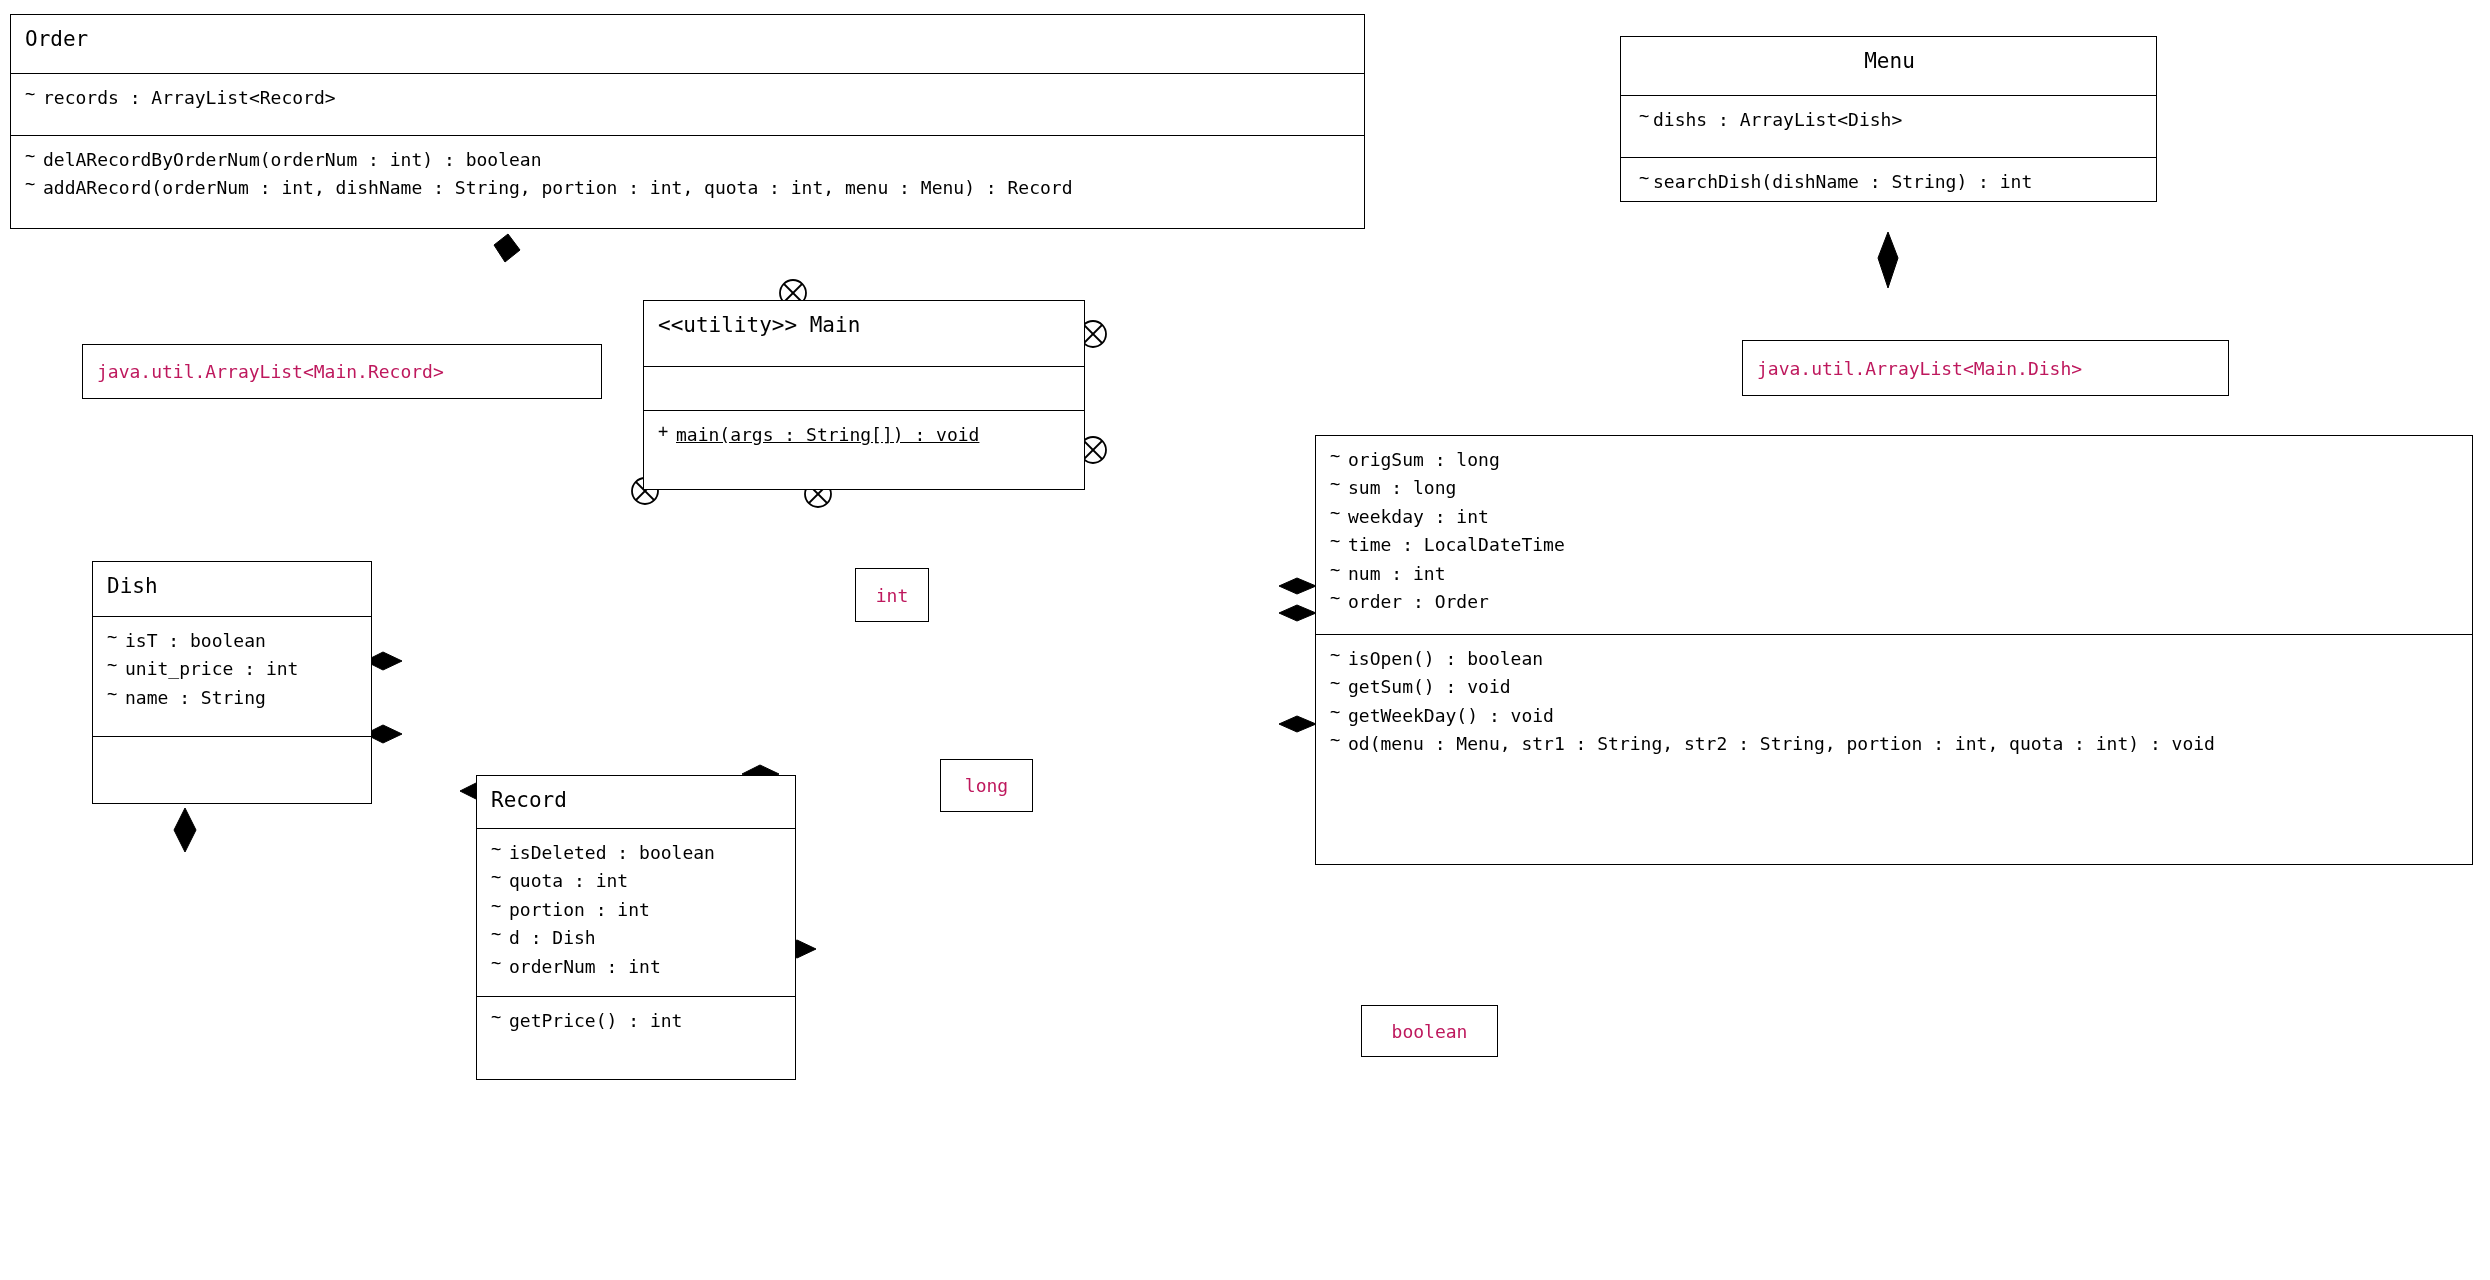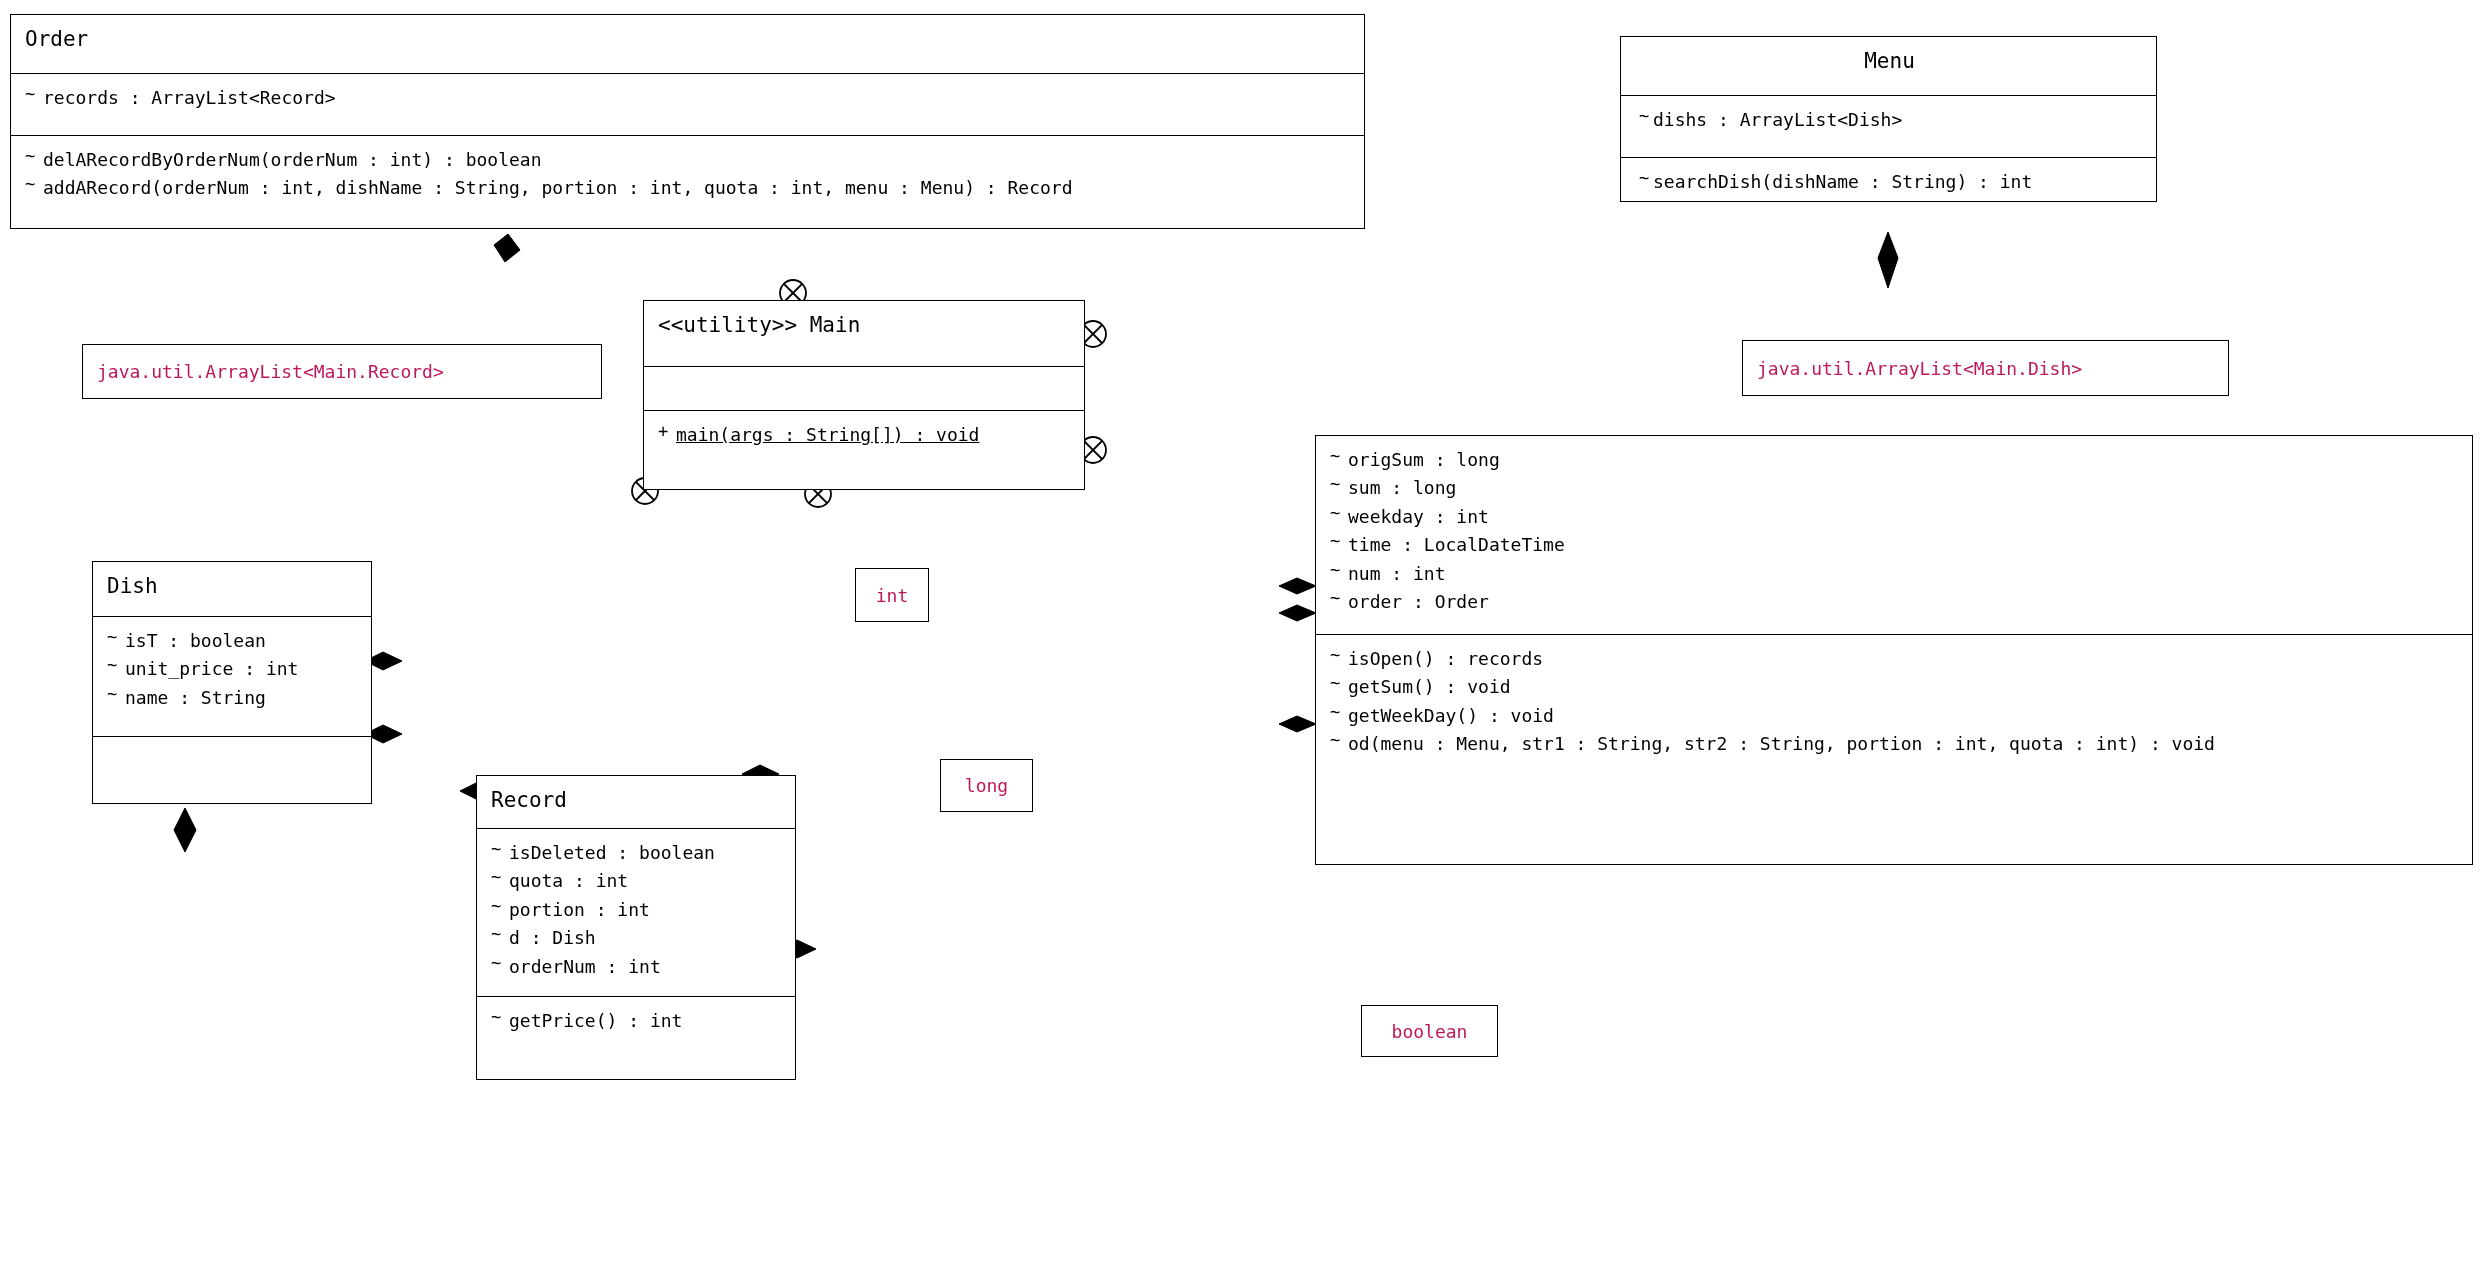--- a/index.html
+++ b/index.html
@@ -250,21 +250,21 @@
         <span class="member-text">num : int</span>
       </div>
       <div class="member">
         <span class="vis">~</span>
         <span class="member-text">order : Order</span>
       </div>
     </div>
     <div class="compartment grow">
       <div class="member">
         <span class="vis">~</span>
-        <span class="member-text">isOpen() : records</span>
+        <span class="member-text">isOpen() : boolean</span>
       </div>
       <div class="member">
         <span class="vis">~</span>
         <span class="member-text">getSum() : void</span>
       </div>
       <div class="member">
         <span class="vis">~</span>
         <span class="member-text">getWeekDay() : void</span>
       </div>
       <div class="member">

